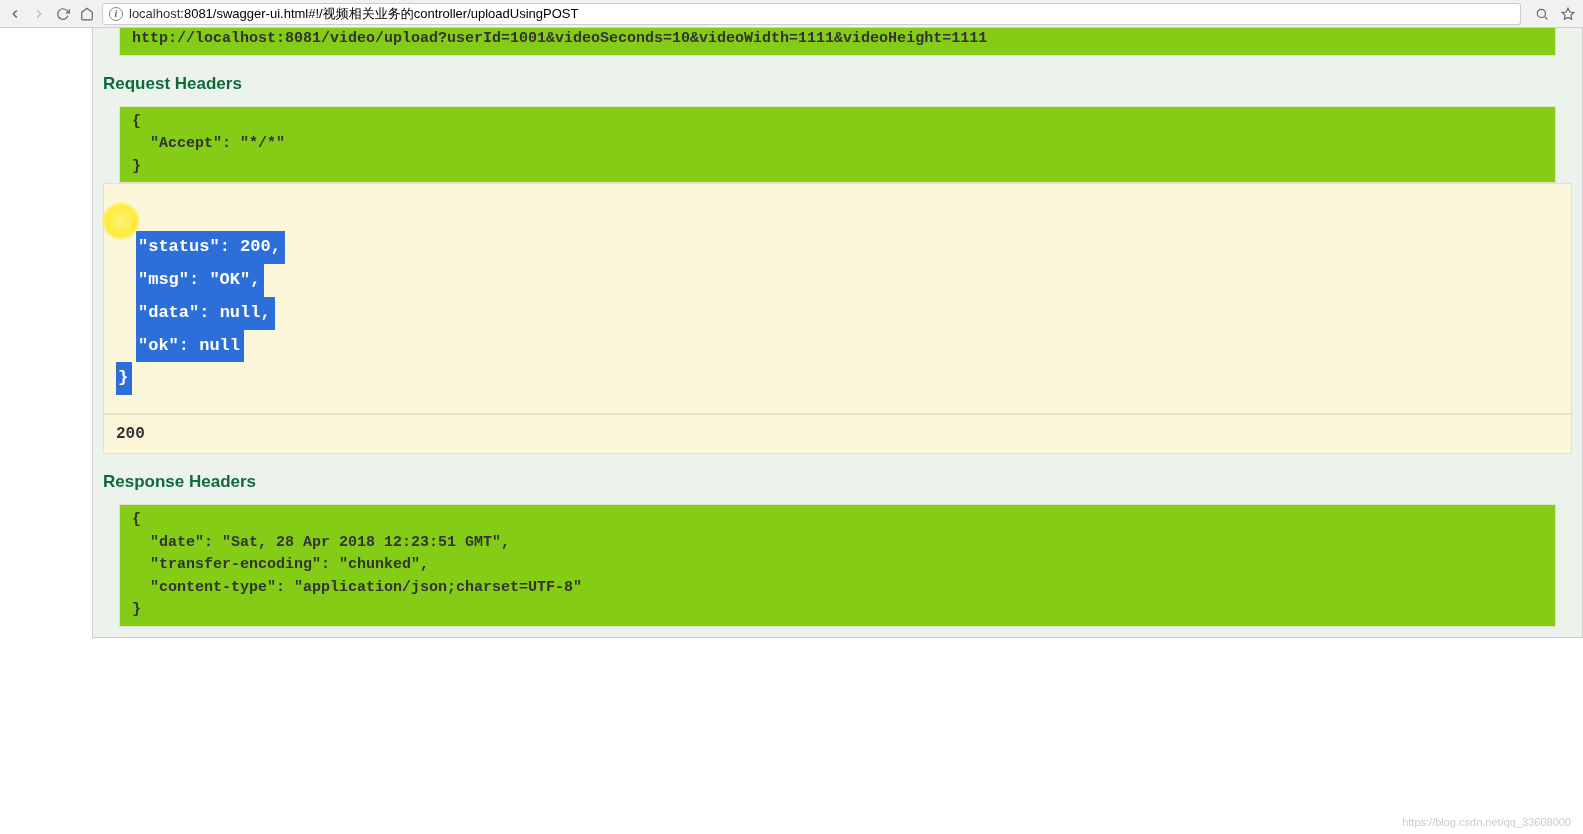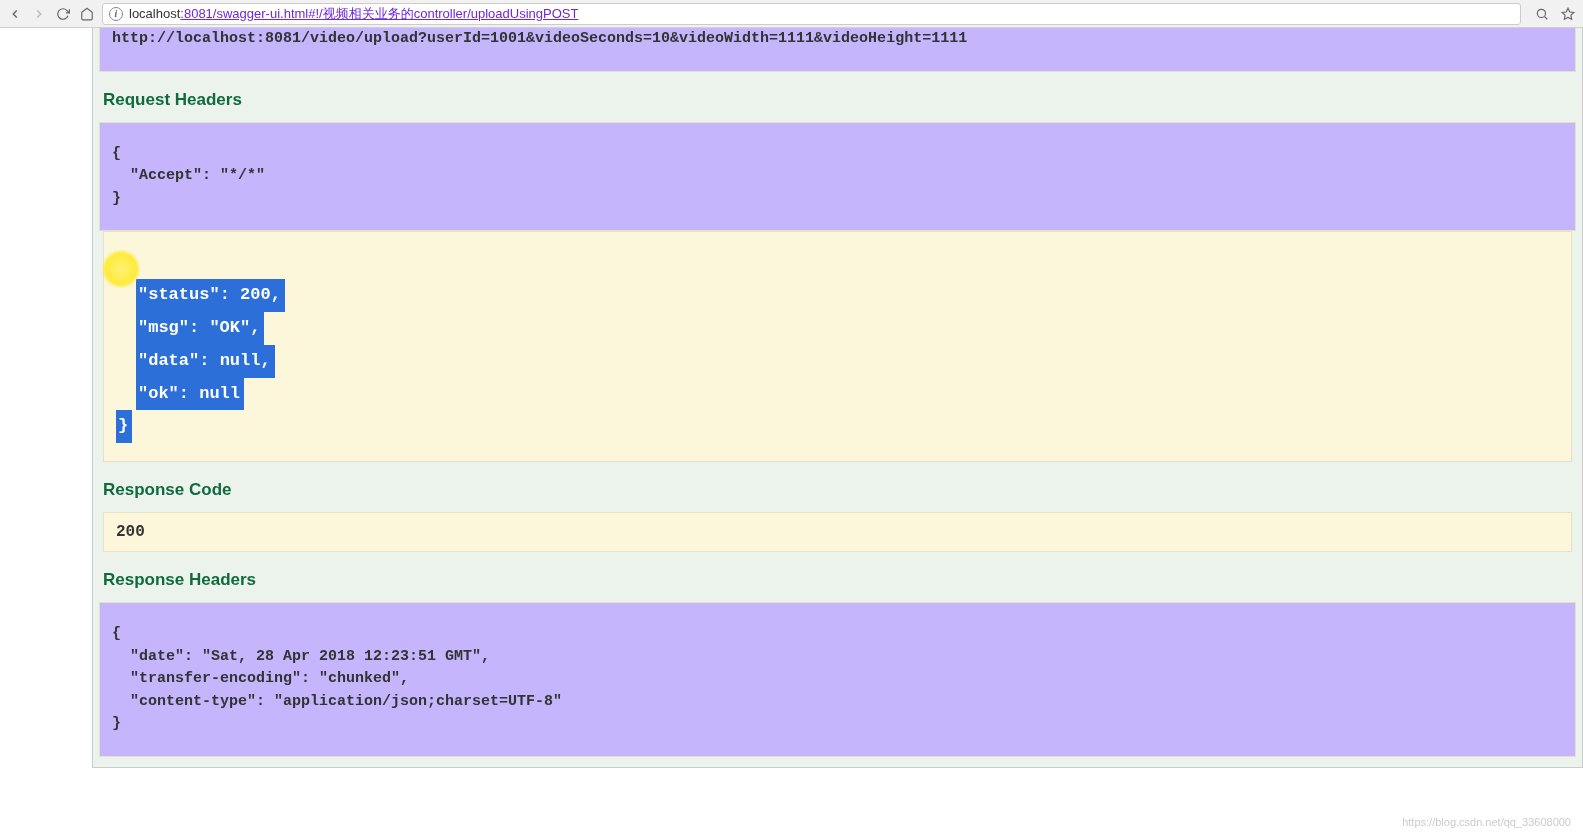--- a/index.html
+++ b/index.html
@@ -29,21 +29,21 @@
       border: 1px solid #ccc;
       border-radius: 3px;
       display: flex;
       align-items: center;
       padding: 0 6px;
       gap: 6px;
       font-size: 13px;
       color: #333;
     }
     .url-host { color: #333; }
-    .url-path { color: #6d28d9; text-decoration: underline; }
+    .url-path { color: #000000; }
     .info-icon {
       width: 14px; height: 14px;
       border: 1px solid #888;
       border-radius: 50%;
       display: flex; align-items: center; justify-content: center;
       font-size: 10px;
       font-family: serif;
       font-style: italic;
       font-weight: bold;
       color: #666;
@@ -57,24 +57,24 @@
     }
     .swagger-panel {
       border-left: 1px solid #ccc;
       border-right: 1px solid #ccc;
       border-bottom: 1px solid #ccc;
       background: #ebf3ec;
       padding-bottom: 10px;
     }
     
     .code-box {
-      background: #c4b5fd;
+      background: #84cc16;
       border: 1px solid #e5e0c6;
-      margin: 0 6px;
-      padding: 20px 12px;
+      margin: 0 26px;
+      padding: 4px 12px;
       font-family: "Courier New", Consolas, monospace;
       font-size: 15px;
       font-weight: bold;
       color: #333;
       line-height: 1.5;
       white-space: pre;
       overflow: hidden;
     }
     .code-box.request-url { 
       padding-top: 0;
@@ -210,21 +210,20 @@
     <div class="response-body-box">
       <div class="cursor-highlight"></div>
       <span class="json-line"><span class="json-punct">{</span></span>
       <span class="json-line json-indent"><span class="highlighted"><span class="json-key">"status"</span><span class="json-punct">: </span><span class="json-num">200</span><span class="json-punct">,</span></span></span>
       <span class="json-line json-indent"><span class="highlighted"><span class="json-key">"msg"</span><span class="json-punct">: </span><span class="json-str">"OK"</span><span class="json-punct">,</span></span></span>
       <span class="json-line json-indent"><span class="highlighted"><span class="json-key">"data"</span><span class="json-punct">: </span><span class="json-null">null</span><span class="json-punct">,</span></span></span>
       <span class="json-line json-indent"><span class="highlighted"><span class="json-key">"ok"</span><span class="json-punct">: </span><span class="json-null">null</span></span></span>
       <span class="json-line"><span class="highlighted"><span class="json-punct">}</span></span></span>
     </div>
 
-    <h4 class="section-title">Response Code</h4>
     <div class="response-code-box">200</div>
 
     <h4 class="section-title">Response Headers</h4>
     <div class="code-box">{
   "date": "Sat, 28 Apr 2018 12:23:51 GMT",
   "transfer-encoding": "chunked",
   "content-type": "application/json;charset=UTF-8"
 }</div>
 
   </div>

